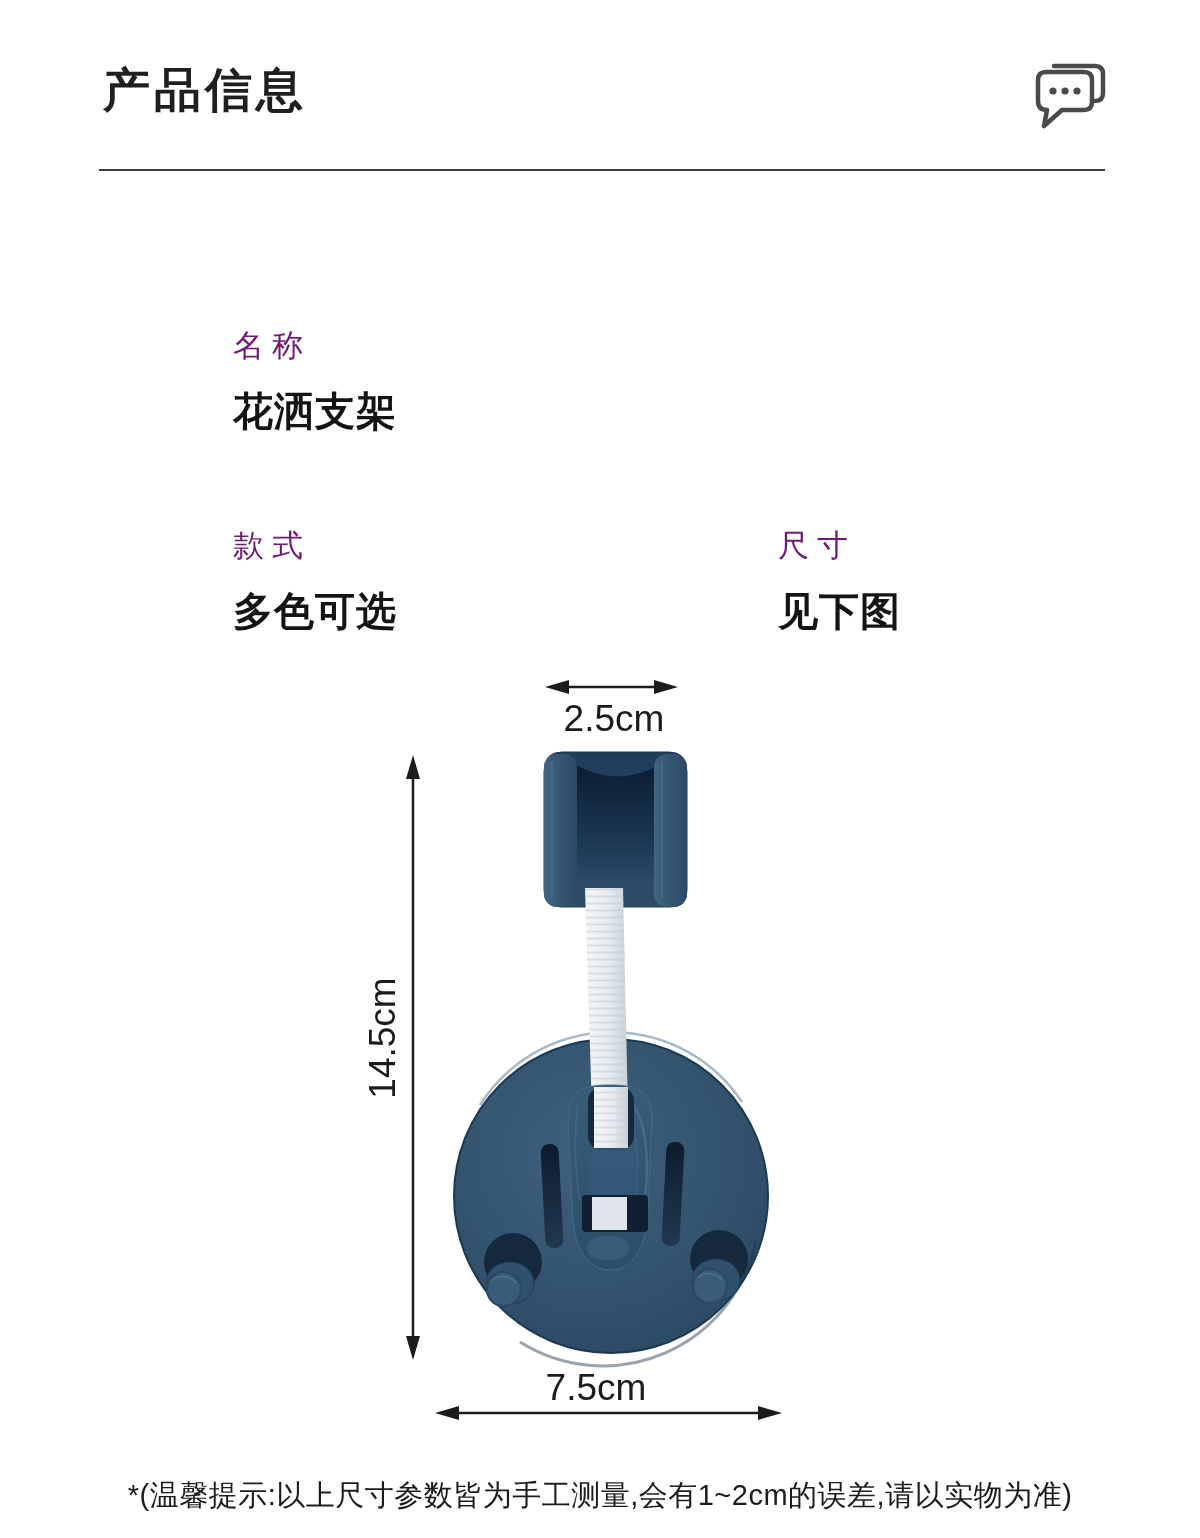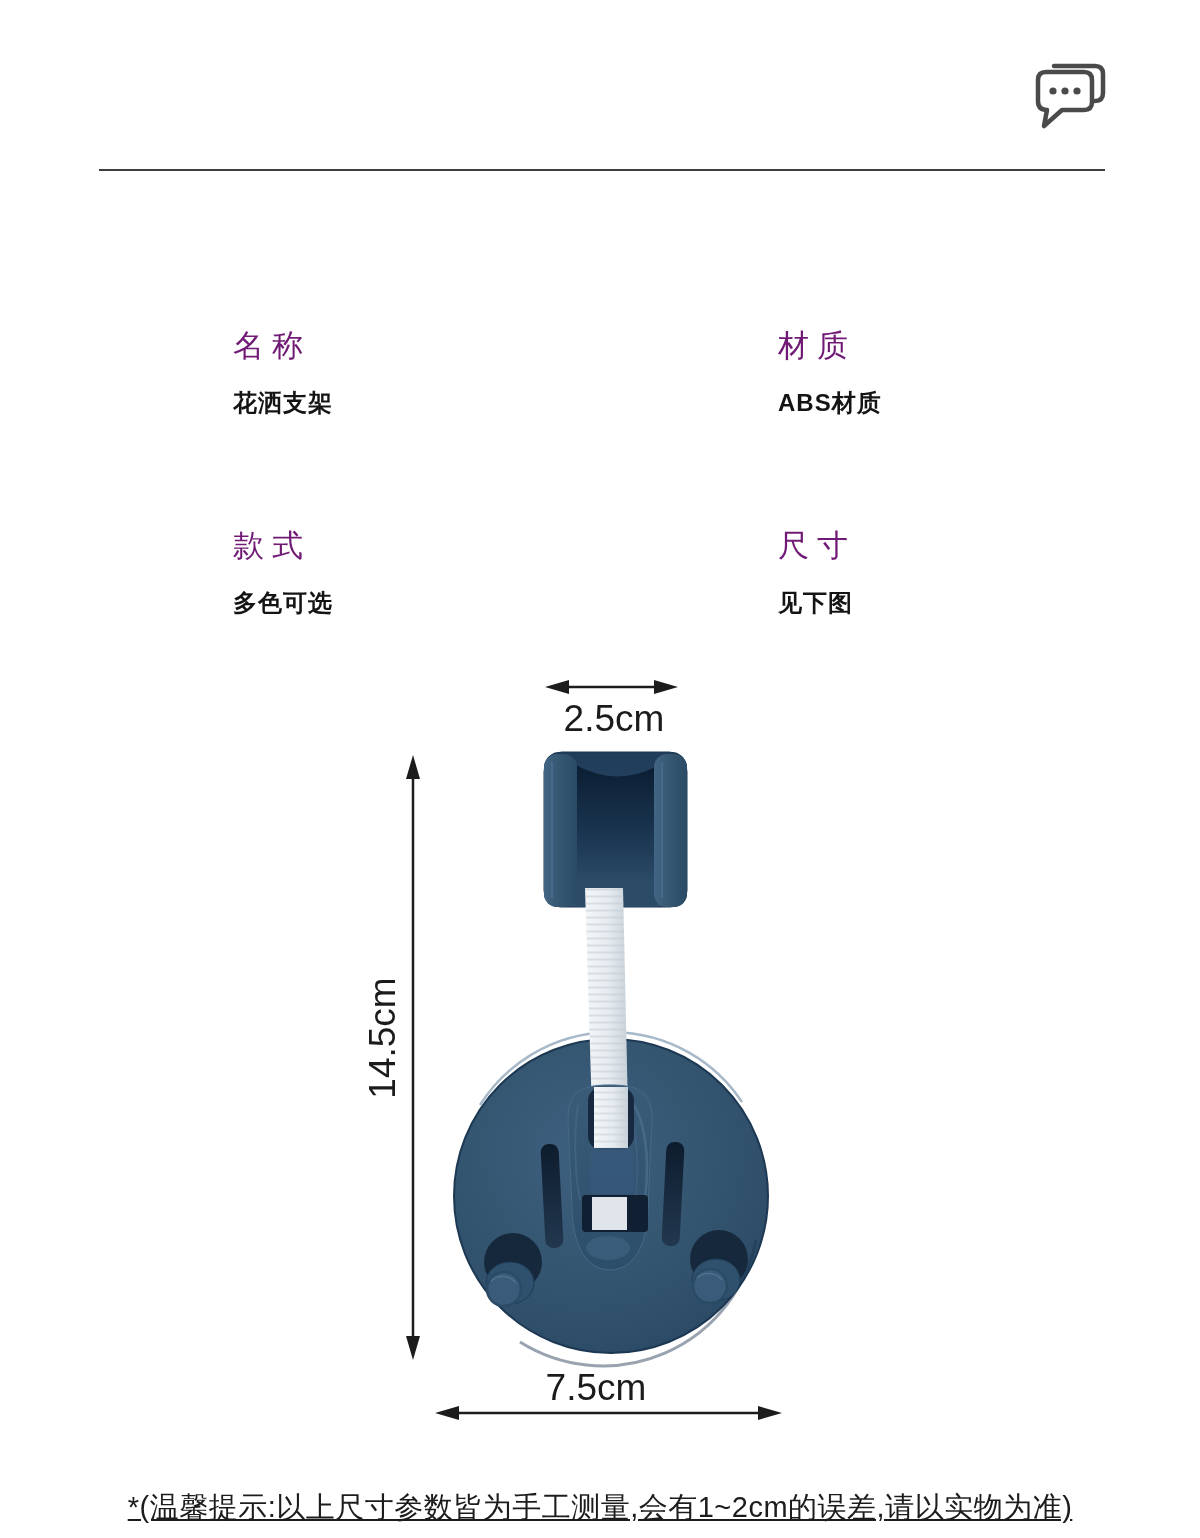--- a/index.html
+++ b/index.html
@@ -8,59 +8,56 @@
     font-family:"Liberation Sans",sans-serif;overflow:hidden;color:#1f1f1f;
   }
   .title{
     position:absolute;left:103px;top:64px;margin:0;
     font-size:47px;font-weight:700;letter-spacing:4px;color:#1f1f1f;line-height:1.1;
   }
   .chat-icon{position:absolute;left:1032px;top:58px;width:76px;height:72px;}
   .divider{position:absolute;left:99px;top:169px;width:1006px;height:2px;background:#3d3d3d;}
   .spec{position:absolute;}
   .spec .label{font-size:31px;color:#701a75;letter-spacing:8px;line-height:1;}
-  .spec .value{font-size:24px;font-weight:700;color:#141414;letter-spacing:1px;line-height:1;margin-top:30px;}
+  .spec .value{font-size:40px;font-weight:700;color:#141414;letter-spacing:1px;line-height:1;margin-top:30px;}
   .spec1{left:233px;top:330px;}
   .spec2{left:778px;top:330px;}
   .spec3{left:233px;top:530px;}
   .spec4{left:778px;top:530px;}
   .figure{position:absolute;left:0;top:650px;width:1004px;height:800px;}
   .dim-text{font-size:37px;fill:#1b1b1b;font-family:"Liberation Sans",sans-serif;}
   .footer-note{
-    position:absolute;left:0;right:0;top:1472px;margin:16px;text-align:center;
-    font-size:29px;color:#1c1c1c;letter-spacing:0.5px;text-decoration:underline;
+    position:absolute;left:0;right:0;top:1472px;margin:4px;text-align:center;
+    font-size:29px;color:#1c1c1c;letter-spacing:0.5px;
   }
 </style>
 </head>
 <body>
 
 <div class="page">
 
+  <h1 class="title">产品信息</h1>
 
   <div class="chat-icon">
     <svg width="76" height="72" viewBox="0 0 76 72">
       <path d="M 22 8 H 63 Q 71 8 71 16 V 35 Q 71 43 63 43" fill="none" stroke="#4a4a4a" stroke-width="4.5" stroke-linecap="round"></path>
       <path d="M 14 14 H 52 Q 60 14 60 22 V 44 Q 60 52 52 52 H 30 L 12 68 L 15 52 Q 6 52 6 43 V 22 Q 6 14 14 14 Z" fill="#ffffff" stroke="#4a4a4a" stroke-width="4.5" stroke-linejoin="round"></path>
       <g fill="#4a4a4a">
         <circle cx="21" cy="33" r="3.6"></circle>
           <circle cx="33" cy="33" r="3.6"></circle>
           <circle cx="45" cy="33" r="3.6"></circle>
       </g>
     </svg>
   </div>
 
   <div class="divider"></div>
 
   <div class="spec spec1">
     <div class="label">名称</div>
     <div class="value">花洒支架</div>
-  </div>
-  <div class="spec spec2">
-    <div class="label">材质</div>
-    <div class="value">ABS材质</div>
   </div>
   <div class="spec spec4">
     <div class="label">尺寸</div>
     <div class="value">见下图</div>
   </div>
   <div class="spec spec3">
     <div class="label">款式</div>
     <div class="value">多色可选</div>
   </div>
 

